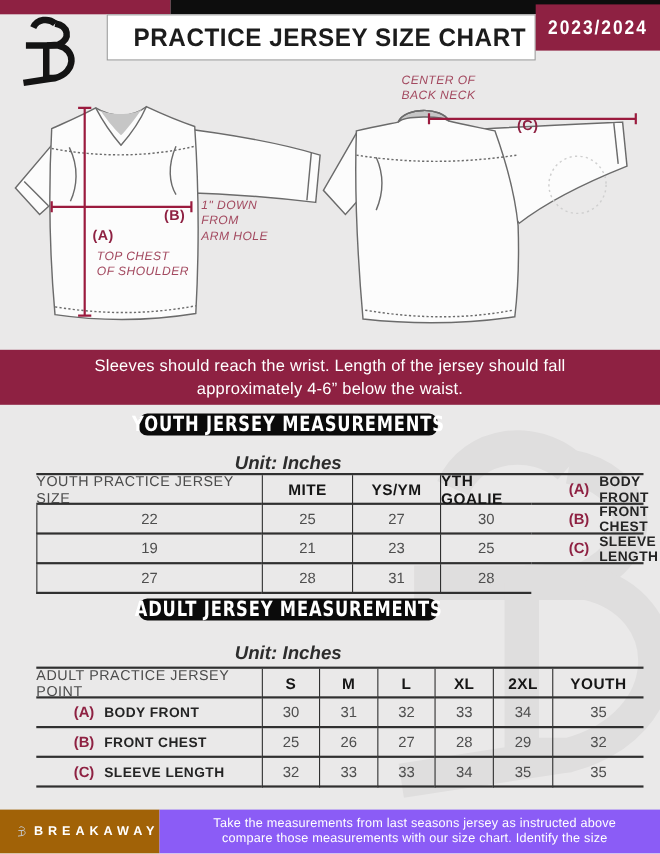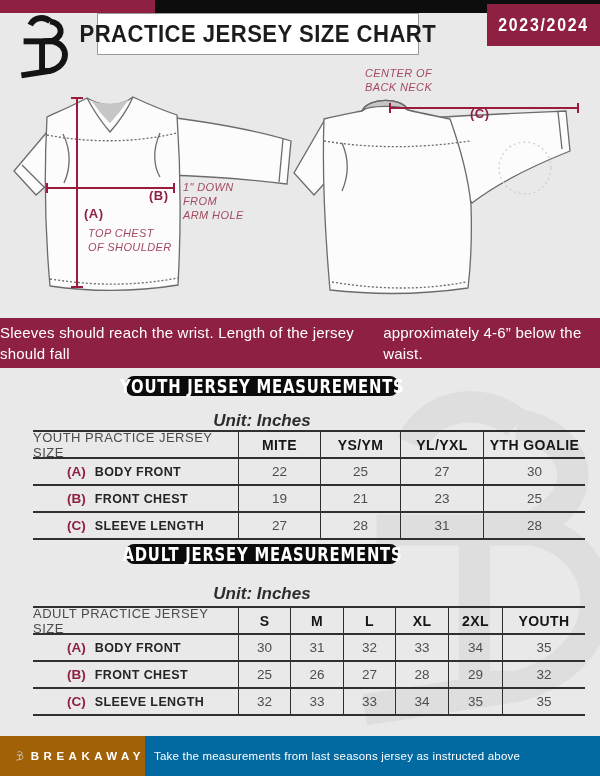--- a/index.html
+++ b/index.html
@@ -4,22 +4,22 @@
 <style>
   html,body{margin:0;padding:0;}
   .page{
     position:relative;width:600px;height:776px;overflow:hidden;
     background:#eae9e9;font-family:"Liberation Sans",sans-serif;
   }
   
   .strip-maroon{position:absolute;left:0;top:0;width:155px;height:13px;background:#8e2142;}
   .strip-black{position:absolute;left:155px;top:0;width:445px;height:13px;background:#0d0d0d;}
   .title-bar{
-    position:absolute;left:97px;top:13px;width:322px;height:42px;background:#ffffff;
-    border:1px solid #9a9a9a;box-sizing:border-box;display:flex;align-items:center;justify-content:center;
+    position:absolute;left:97px;top:13px;width:390px;height:42px;background:#ffffff;
+    border:1px solid #9a9a9a;box-sizing:border-box;display:flex;align-items:center;justify-content:flex-end;
   }
   .title-bar span{font-weight:bold;font-size:23px;color:#1c1c1c;letter-spacing:.5px;white-space:nowrap;transform:scaleX(.96);}
   .year-box{
     position:absolute;left:487px;top:4px;width:113px;height:42px;background:#8e2142;
     display:flex;align-items:center;justify-content:center;
   }
   .year-box span{color:#fff;font-weight:bold;font-size:18px;letter-spacing:2px;white-space:nowrap;transform:scaleX(.88);}
   .logo-top{position:absolute;left:18px;top:14px;width:54px;height:68px;}
   
   .diagram-svg{position:absolute;left:0;top:55px;}
@@ -28,21 +28,21 @@
   .anno-c-note{left:365px;top:66px;}
   .mtag-c{left:470px;top:106px;}
   .mtag-b{left:149px;top:188px;}
   .anno-b-note{left:183px;top:180px;}
   .mtag-a{left:84px;top:206px;}
   .anno-a-note{left:88px;top:226px;}
   .anno div{display:block;}
   
   .banner{
     position:absolute;left:0;top:318px;width:600px;height:50px;background:#8e2142;
-    display:flex;flex-direction:row;align-items:center;justify-content:center;
+    display:flex;flex-direction:column;align-items:center;justify-content:center;
   }
   .banner span{color:#fff;font-size:15px;line-height:21px;letter-spacing:.2px;}
   
   .pill{
     position:absolute;left:126px;width:272px;height:20px;background:#0b0b0b;border-radius:8px;
     display:flex;align-items:center;justify-content:center;z-index:2;
   }
   .pill span{color:#fff;font-family:"DejaVu Sans",sans-serif;font-weight:bold;font-size:19px;letter-spacing:1px;white-space:nowrap;transform:scaleX(.78);}
   .pill-youth{top:376px;}
   .pill-adult{top:544px;}
@@ -61,21 +61,21 @@
   .c.lab{justify-content:flex-start;padding-left:34px;}
   .tag{color:#8e2142;font-weight:800;font-size:13.5px;margin-right:9px;}
   .rname{color:#242424;font-weight:bold;font-size:12.5px;letter-spacing:.4px;}
   
   .watermark{position:absolute;left:260px;top:385px;z-index:0;}
   
   .footer{position:absolute;left:0;top:736px;width:600px;height:40px;display:flex;z-index:3;}
   .footer-black{width:145px;background:#a16207;display:flex;align-items:center;}
   .footer-logo{margin-left:16px;}
   .brand{color:#fff;font-weight:bold;font-size:11.5px;letter-spacing:4.5px;margin-left:7px;white-space:nowrap;}
-  .footer-note{flex:1;background:#0369a1;display:flex;flex-direction:column;justify-content:center;padding-left:9px;}
+  .footer-note{flex:1;background:#8b5cf6;display:flex;flex-direction:column;justify-content:center;padding-left:9px;align-items:center;}
   .footer-note span{color:#fff;font-size:11.5px;line-height:13px;letter-spacing:.2px;white-space:nowrap;}
 </style>
 </head>
 <body>
 
 <div class="page">
 
   <svg width="0" height="0" style="position:absolute">
     <defs>
       <g id="b-monogram" fill="none" stroke-linecap="butt">
@@ -174,21 +174,20 @@
 
   <div class="pill pill-youth">
     <span>YOUTH JERSEY MEASUREMENTS</span>
   </div>
   <div class="unit unit-youth">Unit: Inches</div>
 
   <div class="tbl ytable">
     <div class="c colh">YOUTH PRACTICE JERSEY SIZE</div>
     <div class="c szh v">MITE</div>
     <div class="c szh v">YS/YM</div>
-    <div class="c szh v">YL/YXL</div>
     <div class="c szh v">YTH GOALIE</div>
 
     <div class="c lab">
       <span class="tag">(A)</span>
       <span class="rname">BODY FRONT</span>
     </div>
     <div class="c v">22</div>
     <div class="c v">25</div>
     <div class="c v">27</div>
     <div class="c v">30</div>
@@ -211,21 +210,21 @@
     <div class="c v">31</div>
     <div class="c v">28</div>
   </div>
 
   <div class="pill pill-adult">
     <span>ADULT JERSEY MEASUREMENTS</span>
   </div>
   <div class="unit unit-adult">Unit: Inches</div>
 
   <div class="tbl atable">
-    <div class="c colh">ADULT PRACTICE JERSEY SIZE</div>
+    <div class="c colh">ADULT PRACTICE JERSEY POINT</div>
     <div class="c szh v">S</div>
     <div class="c szh v">M</div>
     <div class="c szh v">L</div>
     <div class="c szh v">XL</div>
     <div class="c szh v">2XL</div>
     <div class="c szh v">YOUTH</div>
 
     <div class="c lab">
       <span class="tag">(A)</span>
       <span class="rname">BODY FRONT</span>
@@ -262,16 +261,17 @@
 
   <div class="footer">
     <div class="footer-black">
       <svg class="footer-logo" width="22" height="28" viewBox="0 0 70 92">
         <use href="#b-monogram" stroke="#c4c4c4"></use>
       </svg>
       <span class="brand">BREAKAWAY</span>
     </div>
     <div class="footer-note">
       <span>Take the measurements from last seasons jersey as instructed above</span>
+      <span>compare those measurements  with our size chart. Identify the size</span>
     </div>
   </div>
 
 </div>
 
 </body></html>

